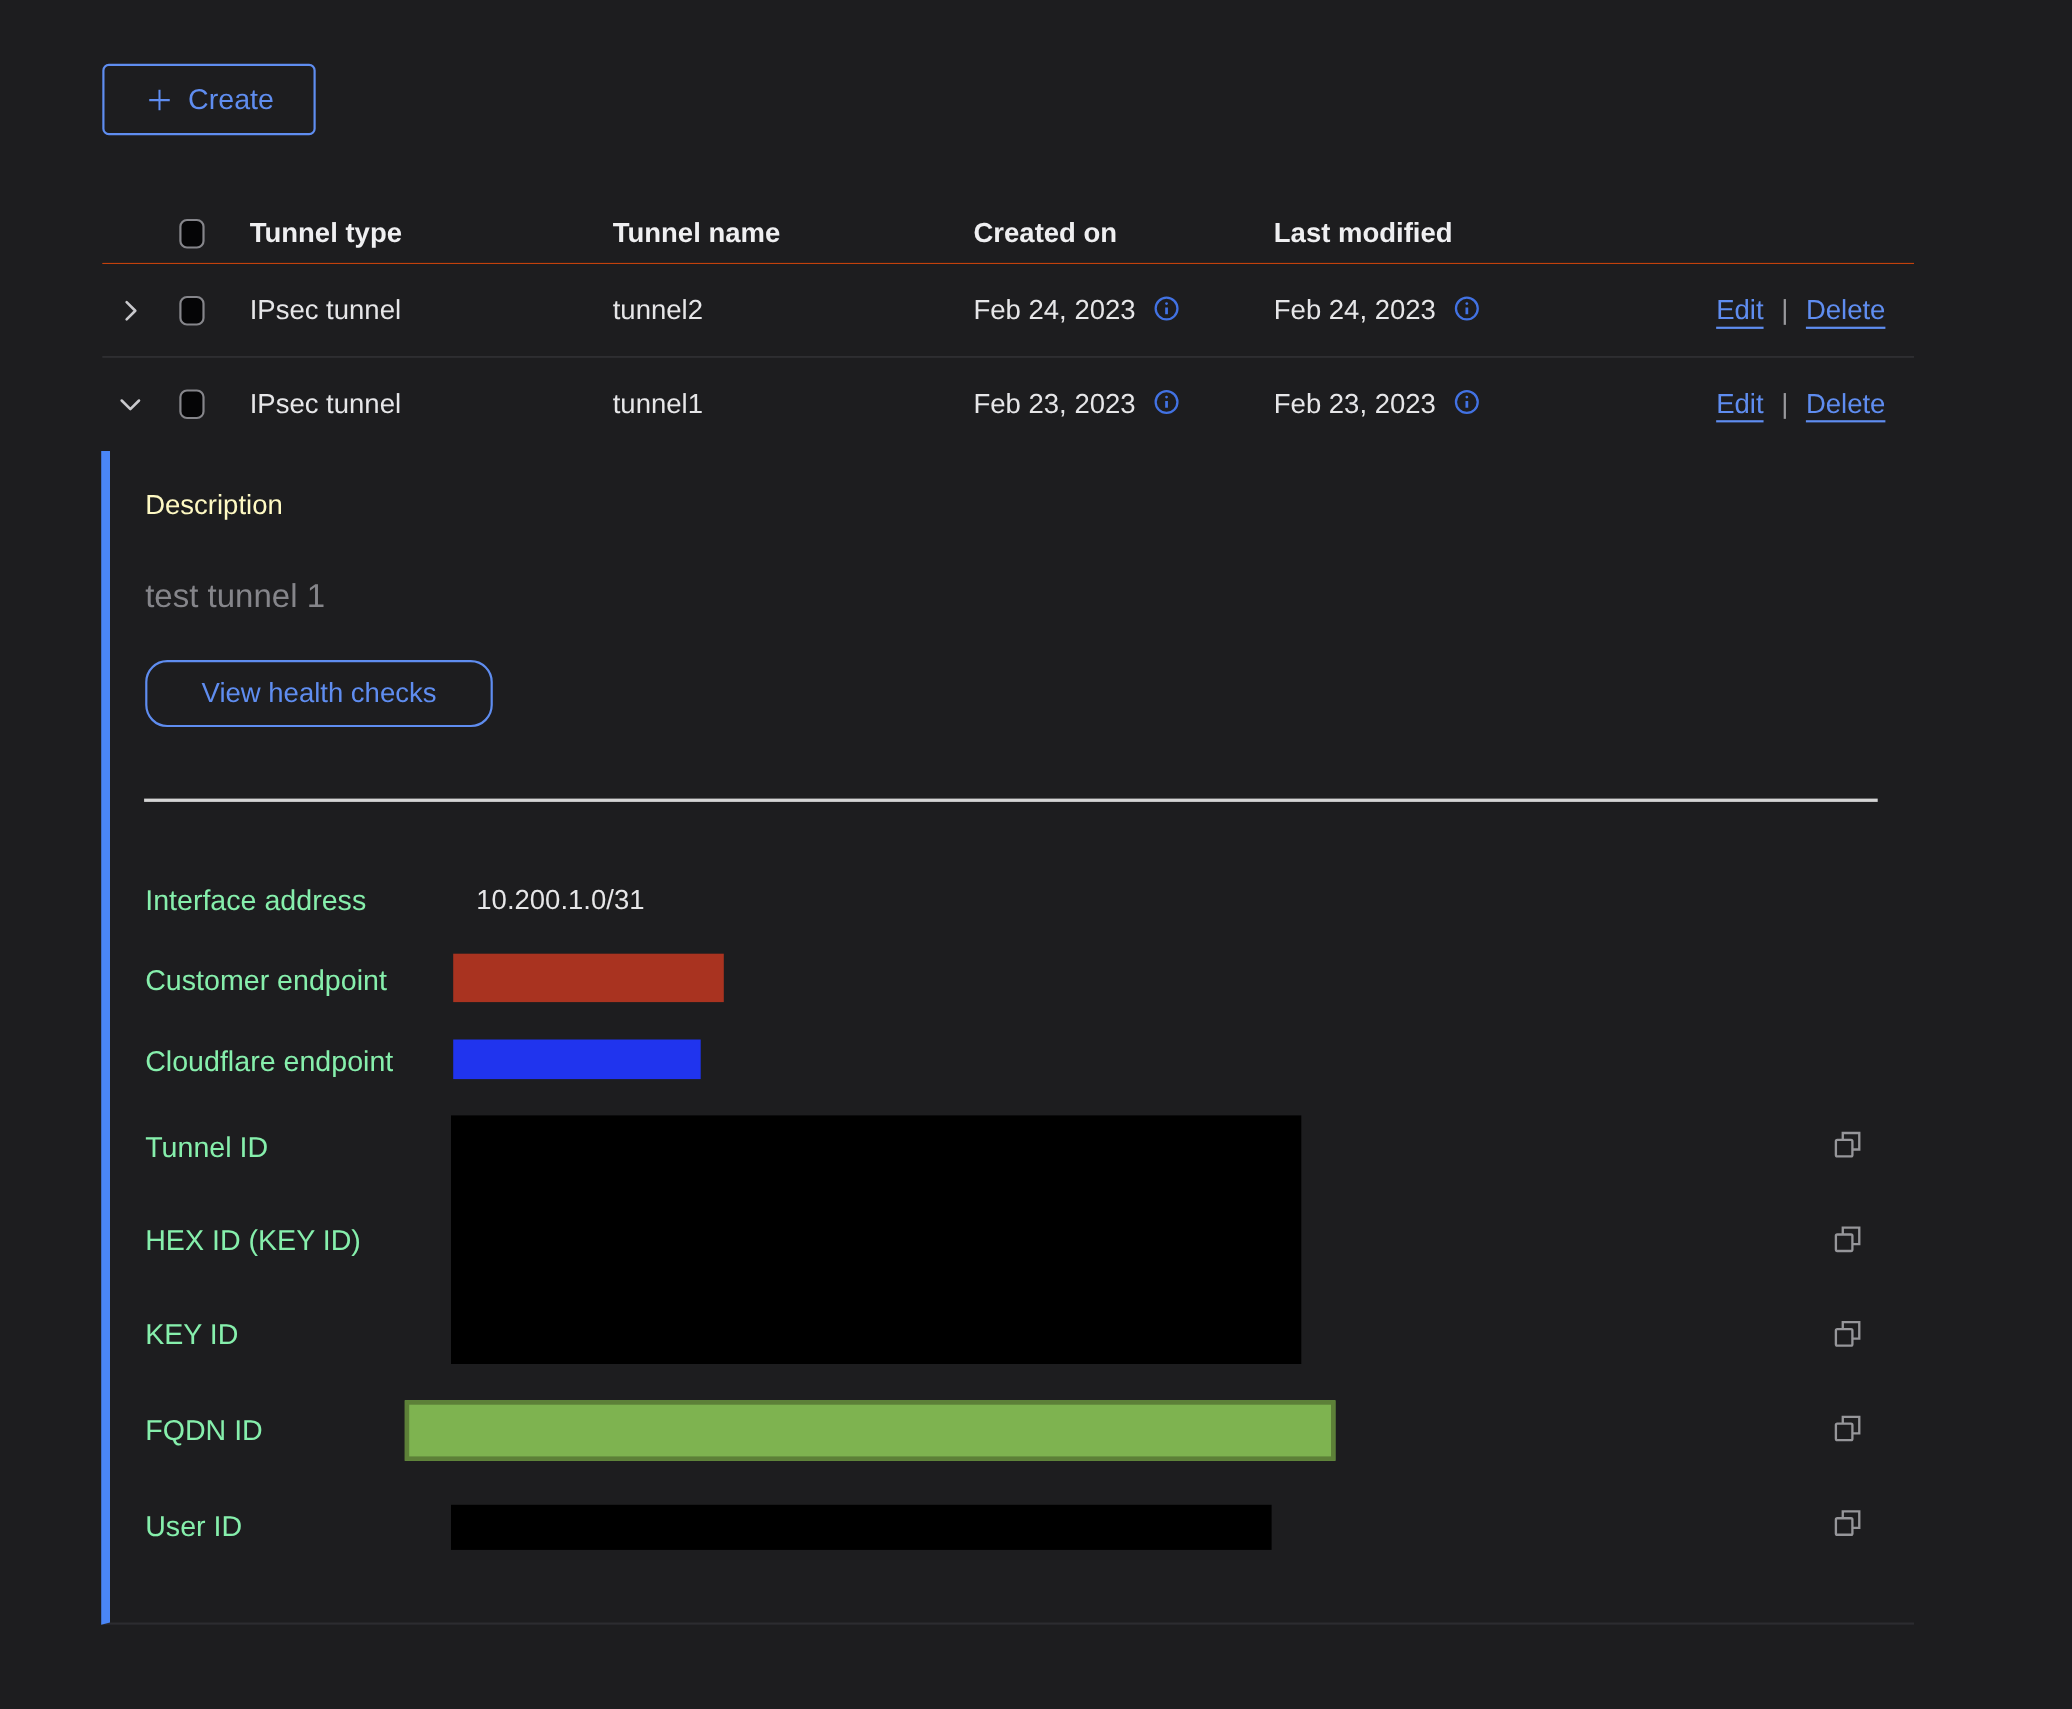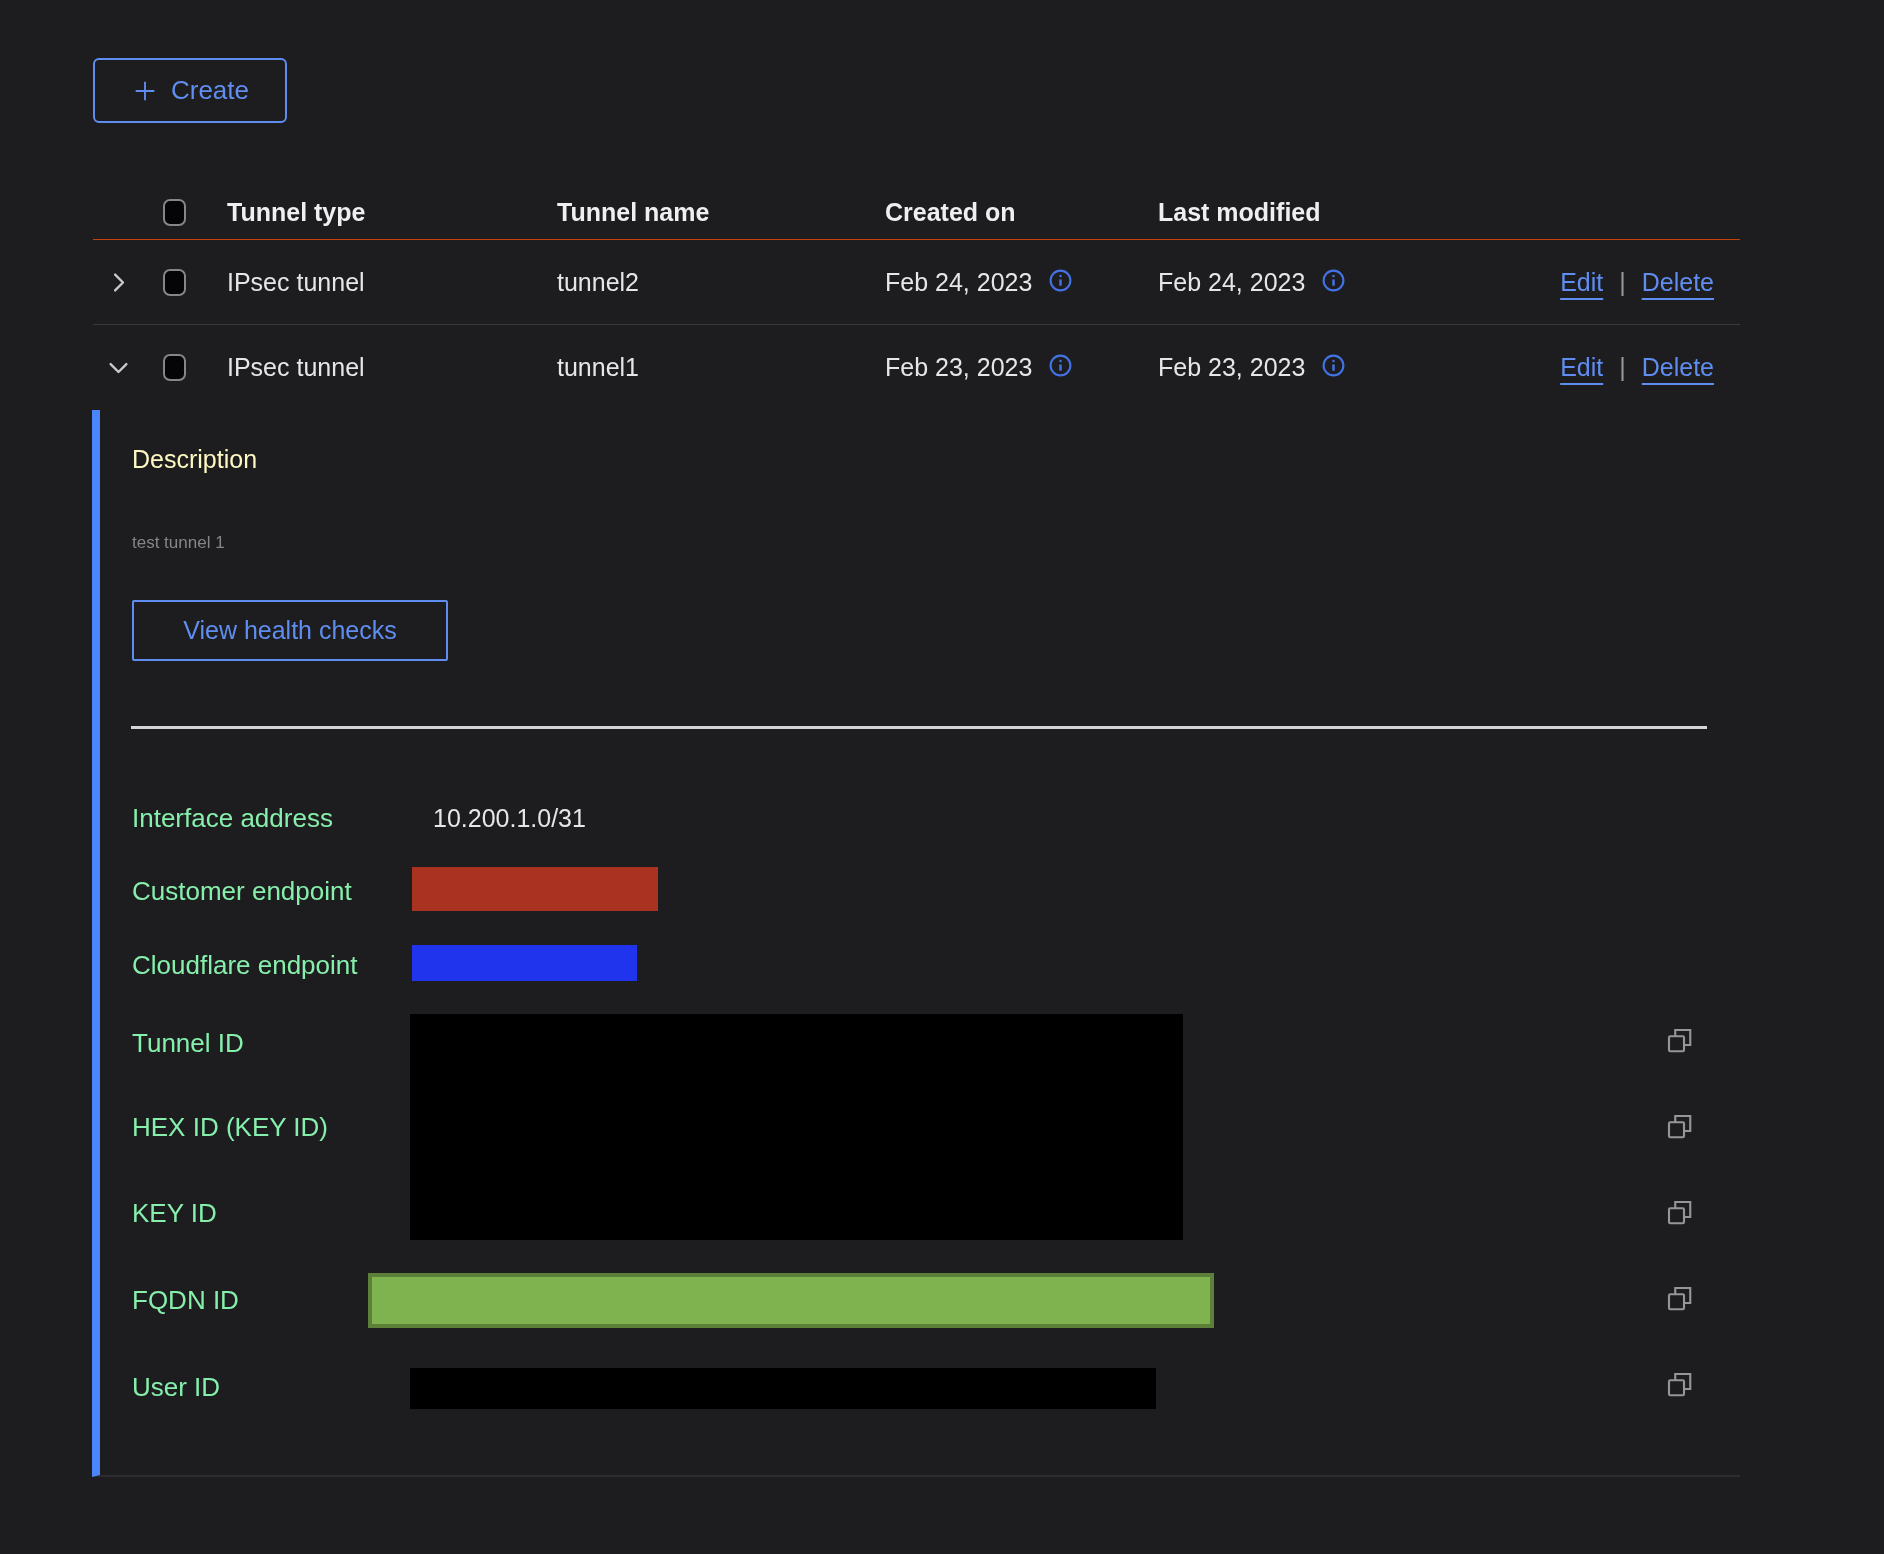--- a/index.html
+++ b/index.html
@@ -97,29 +97,29 @@
   }
   .expanded-panel .abs { position: absolute; }
 
   .desc-label {
     left: 32px; top: 34px;
     font-size: 25px; font-weight: 400; color: #fef9c3;
     line-height: 30px;
   }
   .desc-value {
     left: 32px; top: 118px;
-    font-size: 17px; color: #85858a;
+    font-size: 30px; color: #85858a;
     line-height: 30px;
   }
   .health-btn {
     left: 32px; top: 190px;
     width: 316px; height: 61px;
     background: transparent;
     border: 2px solid var(--accent-blue, #5f8df0);
-    border-radius: 2px;
+    border-radius: 20px;
     color: var(--accent-blue, #5f8df0);
     font-size: 25px;
     font-family: "Liberation Sans", sans-serif;
     cursor: pointer;
   }
   .divider {
     left: 31px; top: 316px;
     width: 1576px; height: 3px;
     background: #d4d4d4;
   }

